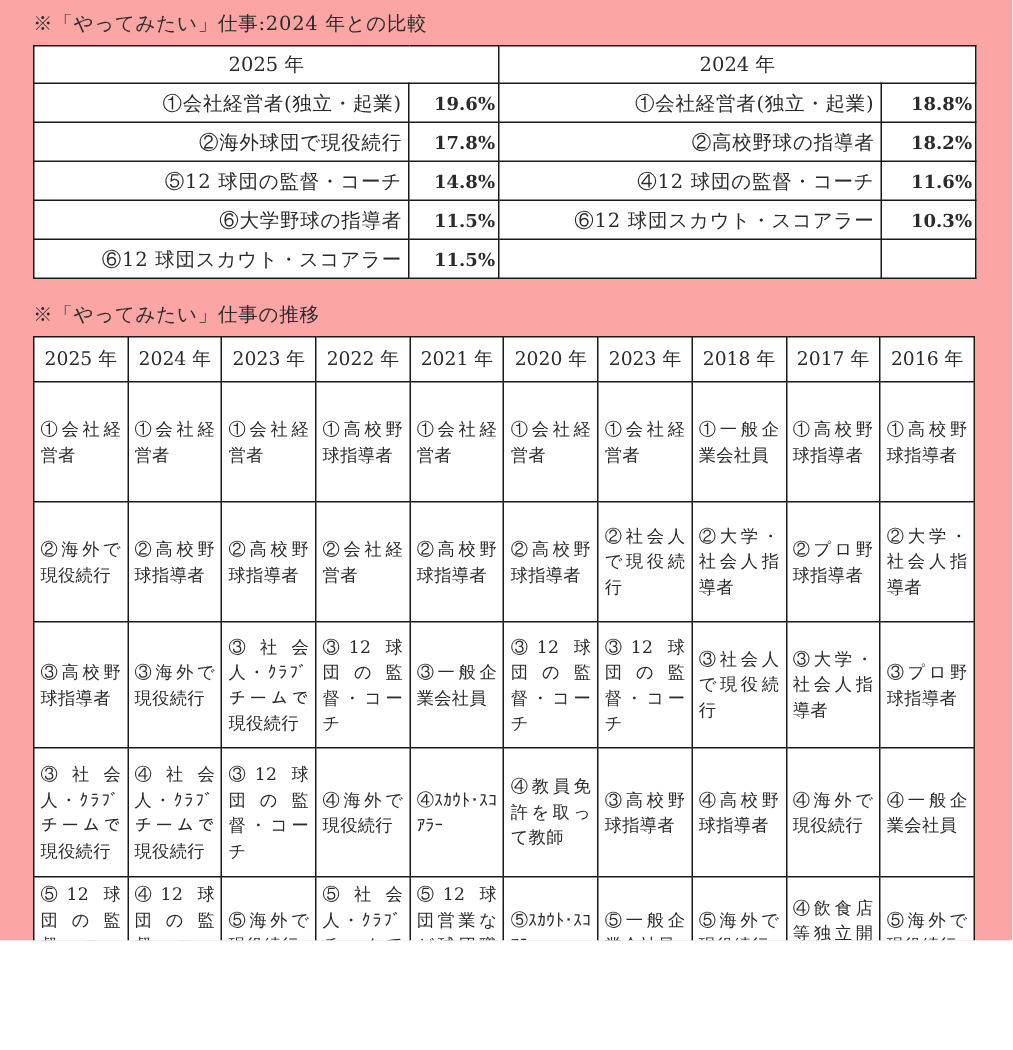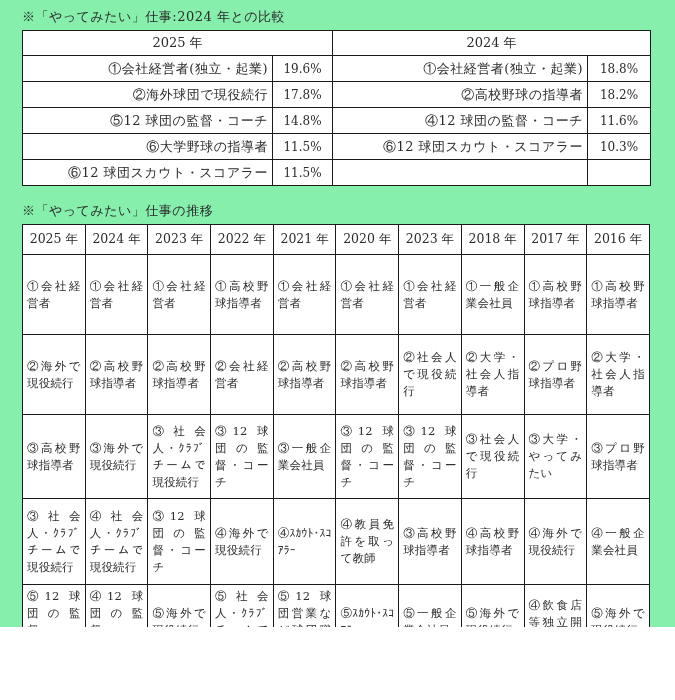--- a/index.html
+++ b/index.html
@@ -5,21 +5,21 @@
   html, body {
     margin: 0;
     padding: 0;
     background: #ffffff;
     font-family: "DejaVu Serif", "Liberation Serif", serif;
     color: #2b2b2b;
   }
   .page {
     width: 675px;
     height: 627px;
-    background: #86efac;
+    background: #fca5a5;
     box-sizing: border-box;
     padding: 8px 0 0 22px;
     overflow: hidden;
   }
   .sec-title {
     font-size: 13px;
     line-height: 18px;
     margin: 0 0 4px 0;
     letter-spacing: 0.5px;
     white-space: nowrap;
@@ -46,22 +46,23 @@
   .cmp-table td { height: 26px; }
   .cmp-table td.lbl {
     font-size: 13px;
     text-align: right;
     padding: 1px 4px 1px 7px;
     letter-spacing: 0.5px;
     white-space: nowrap;
   }
   .cmp-table td.pct {
     font-size: 12px;
-    text-align: center;
+    text-align: right;
     padding: 1px 2px;
+    font-weight: bold;
   }
   
   .trend-wrap { margin-top: 16px; }
   .trend-table { width: 628px; }
   .trend-table th {
     font-weight: normal;
     font-size: 12.5px;
     text-align: center;
     height: 30px;
     padding: 1px 1px;
@@ -176,21 +177,21 @@
       </tr>
       <tr class="r2">
         <td>③高校野球指導者</td>
         <td>③海外で現役続行</td>
         <td>③社会人・ｸﾗﾌﾞチームで現役続行</td>
         <td>③12 球団の監督・コーチ</td>
         <td>③一般企業会社員</td>
         <td>③12 球団の監督・コーチ</td>
         <td>③12 球団の監督・コーチ</td>
         <td>③社会人で現役続行</td>
-        <td>③大学・やってみたい</td>
+        <td>③大学・社会人指導者</td>
         <td>③プロ野球指導者</td>
       </tr>
       <tr class="r3">
         <td>③社会人・ｸﾗﾌﾞチームで現役続行</td>
         <td>④社会人・ｸﾗﾌﾞチームで現役続行</td>
         <td>③12 球団の監督・コーチ</td>
         <td>④海外で現役続行</td>
         <td>④ｽｶｳﾄ･ｽｺｱﾗｰ</td>
         <td>④教員免許を取って教師</td>
         <td>③高校野球指導者</td>

